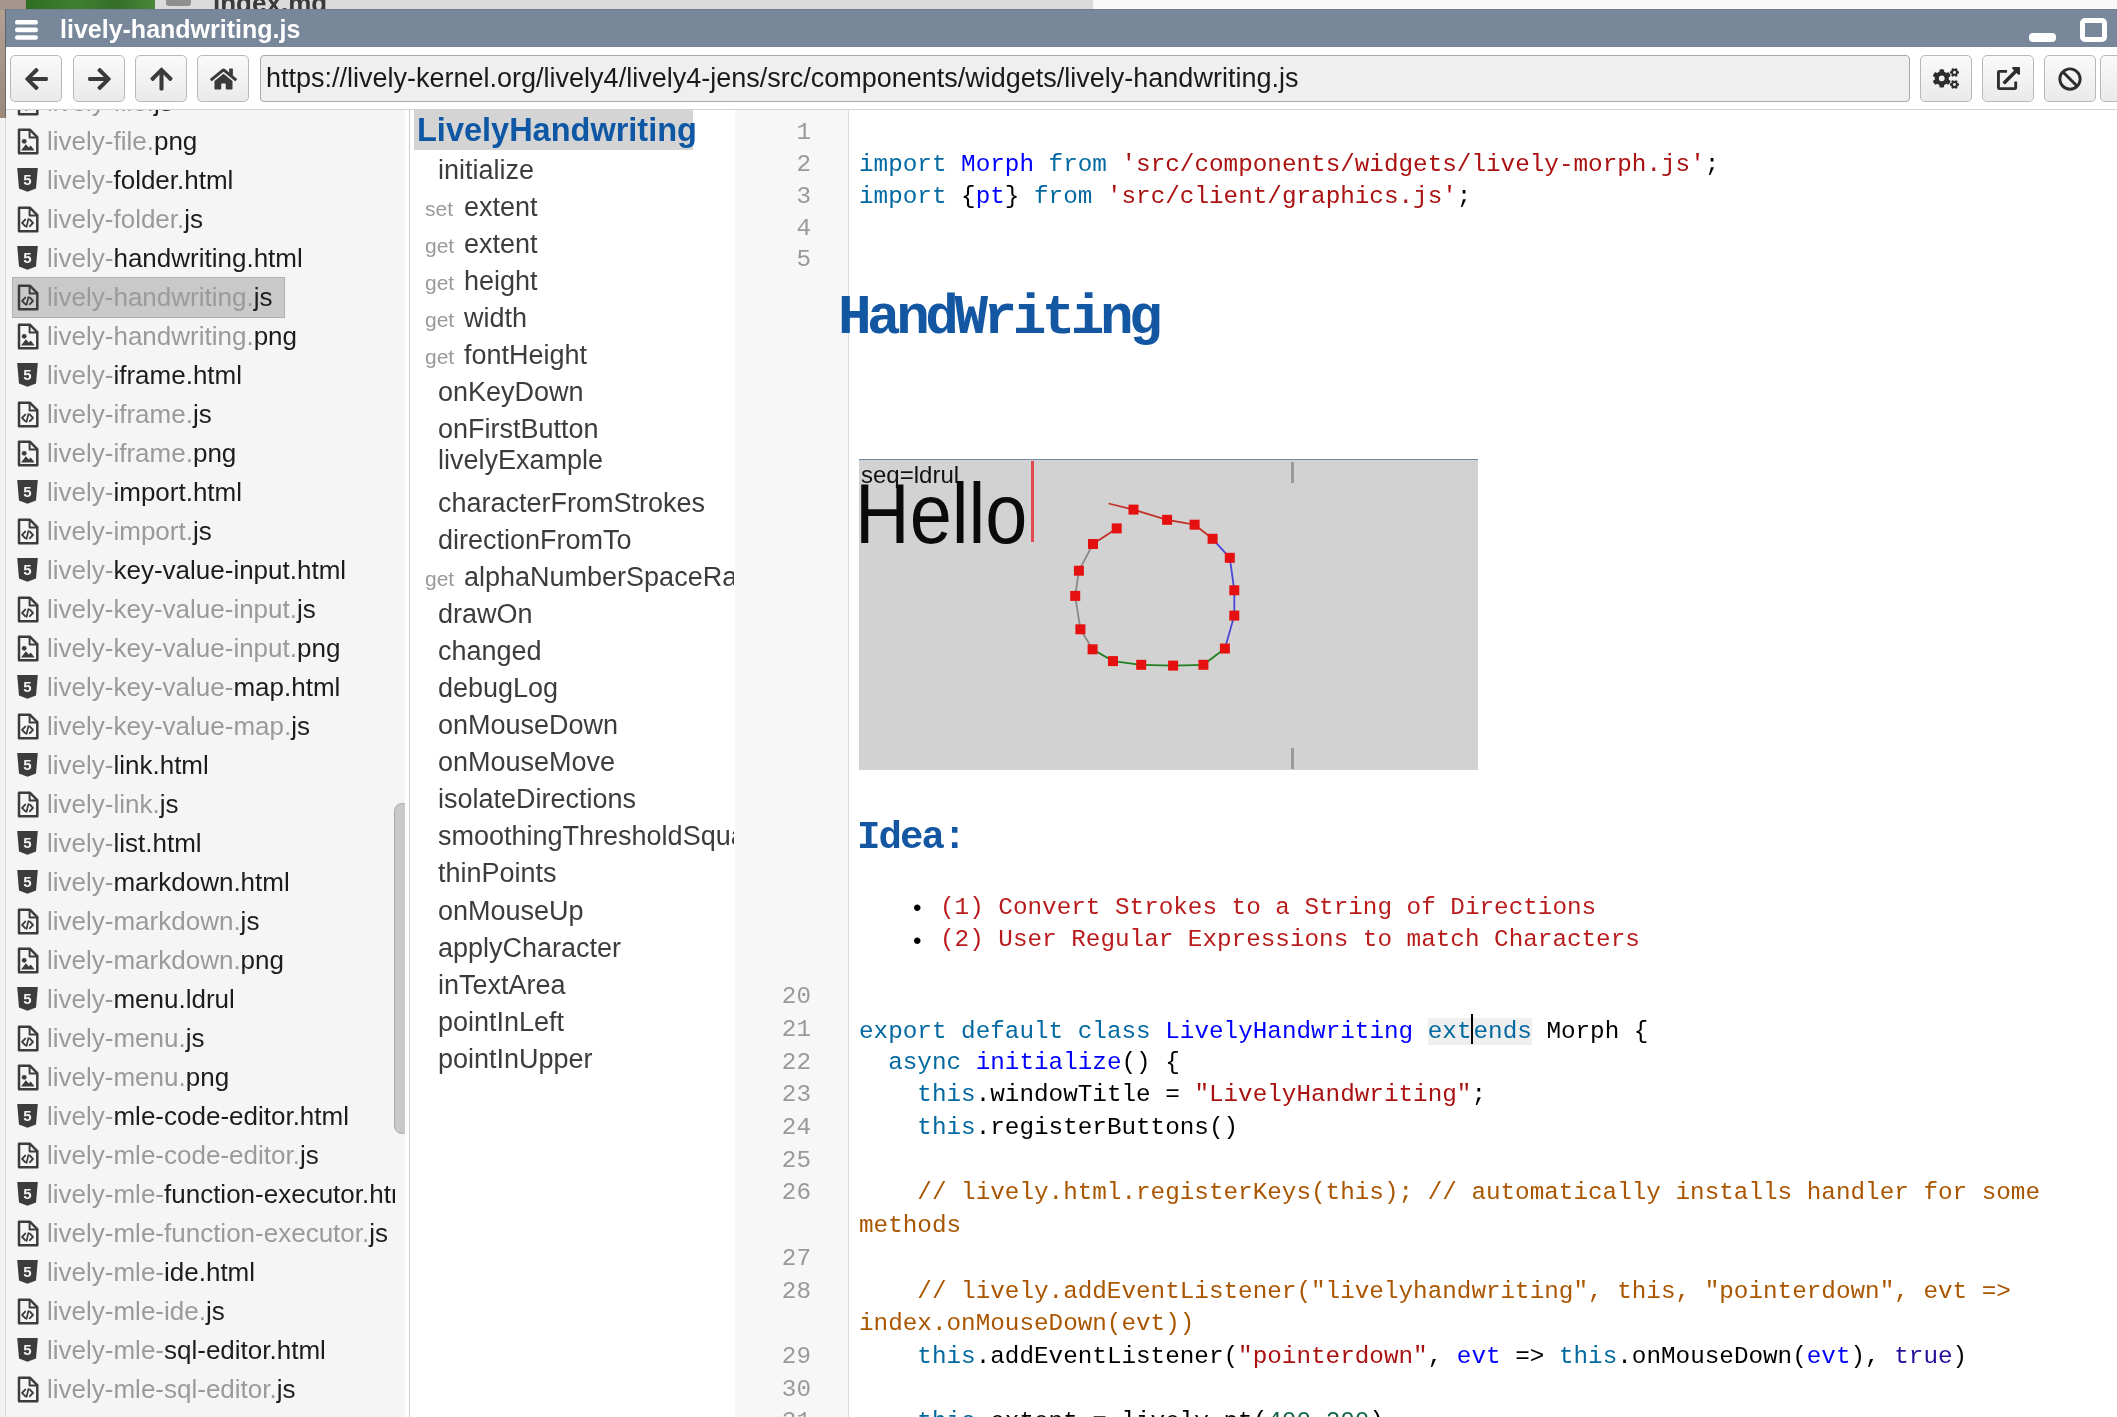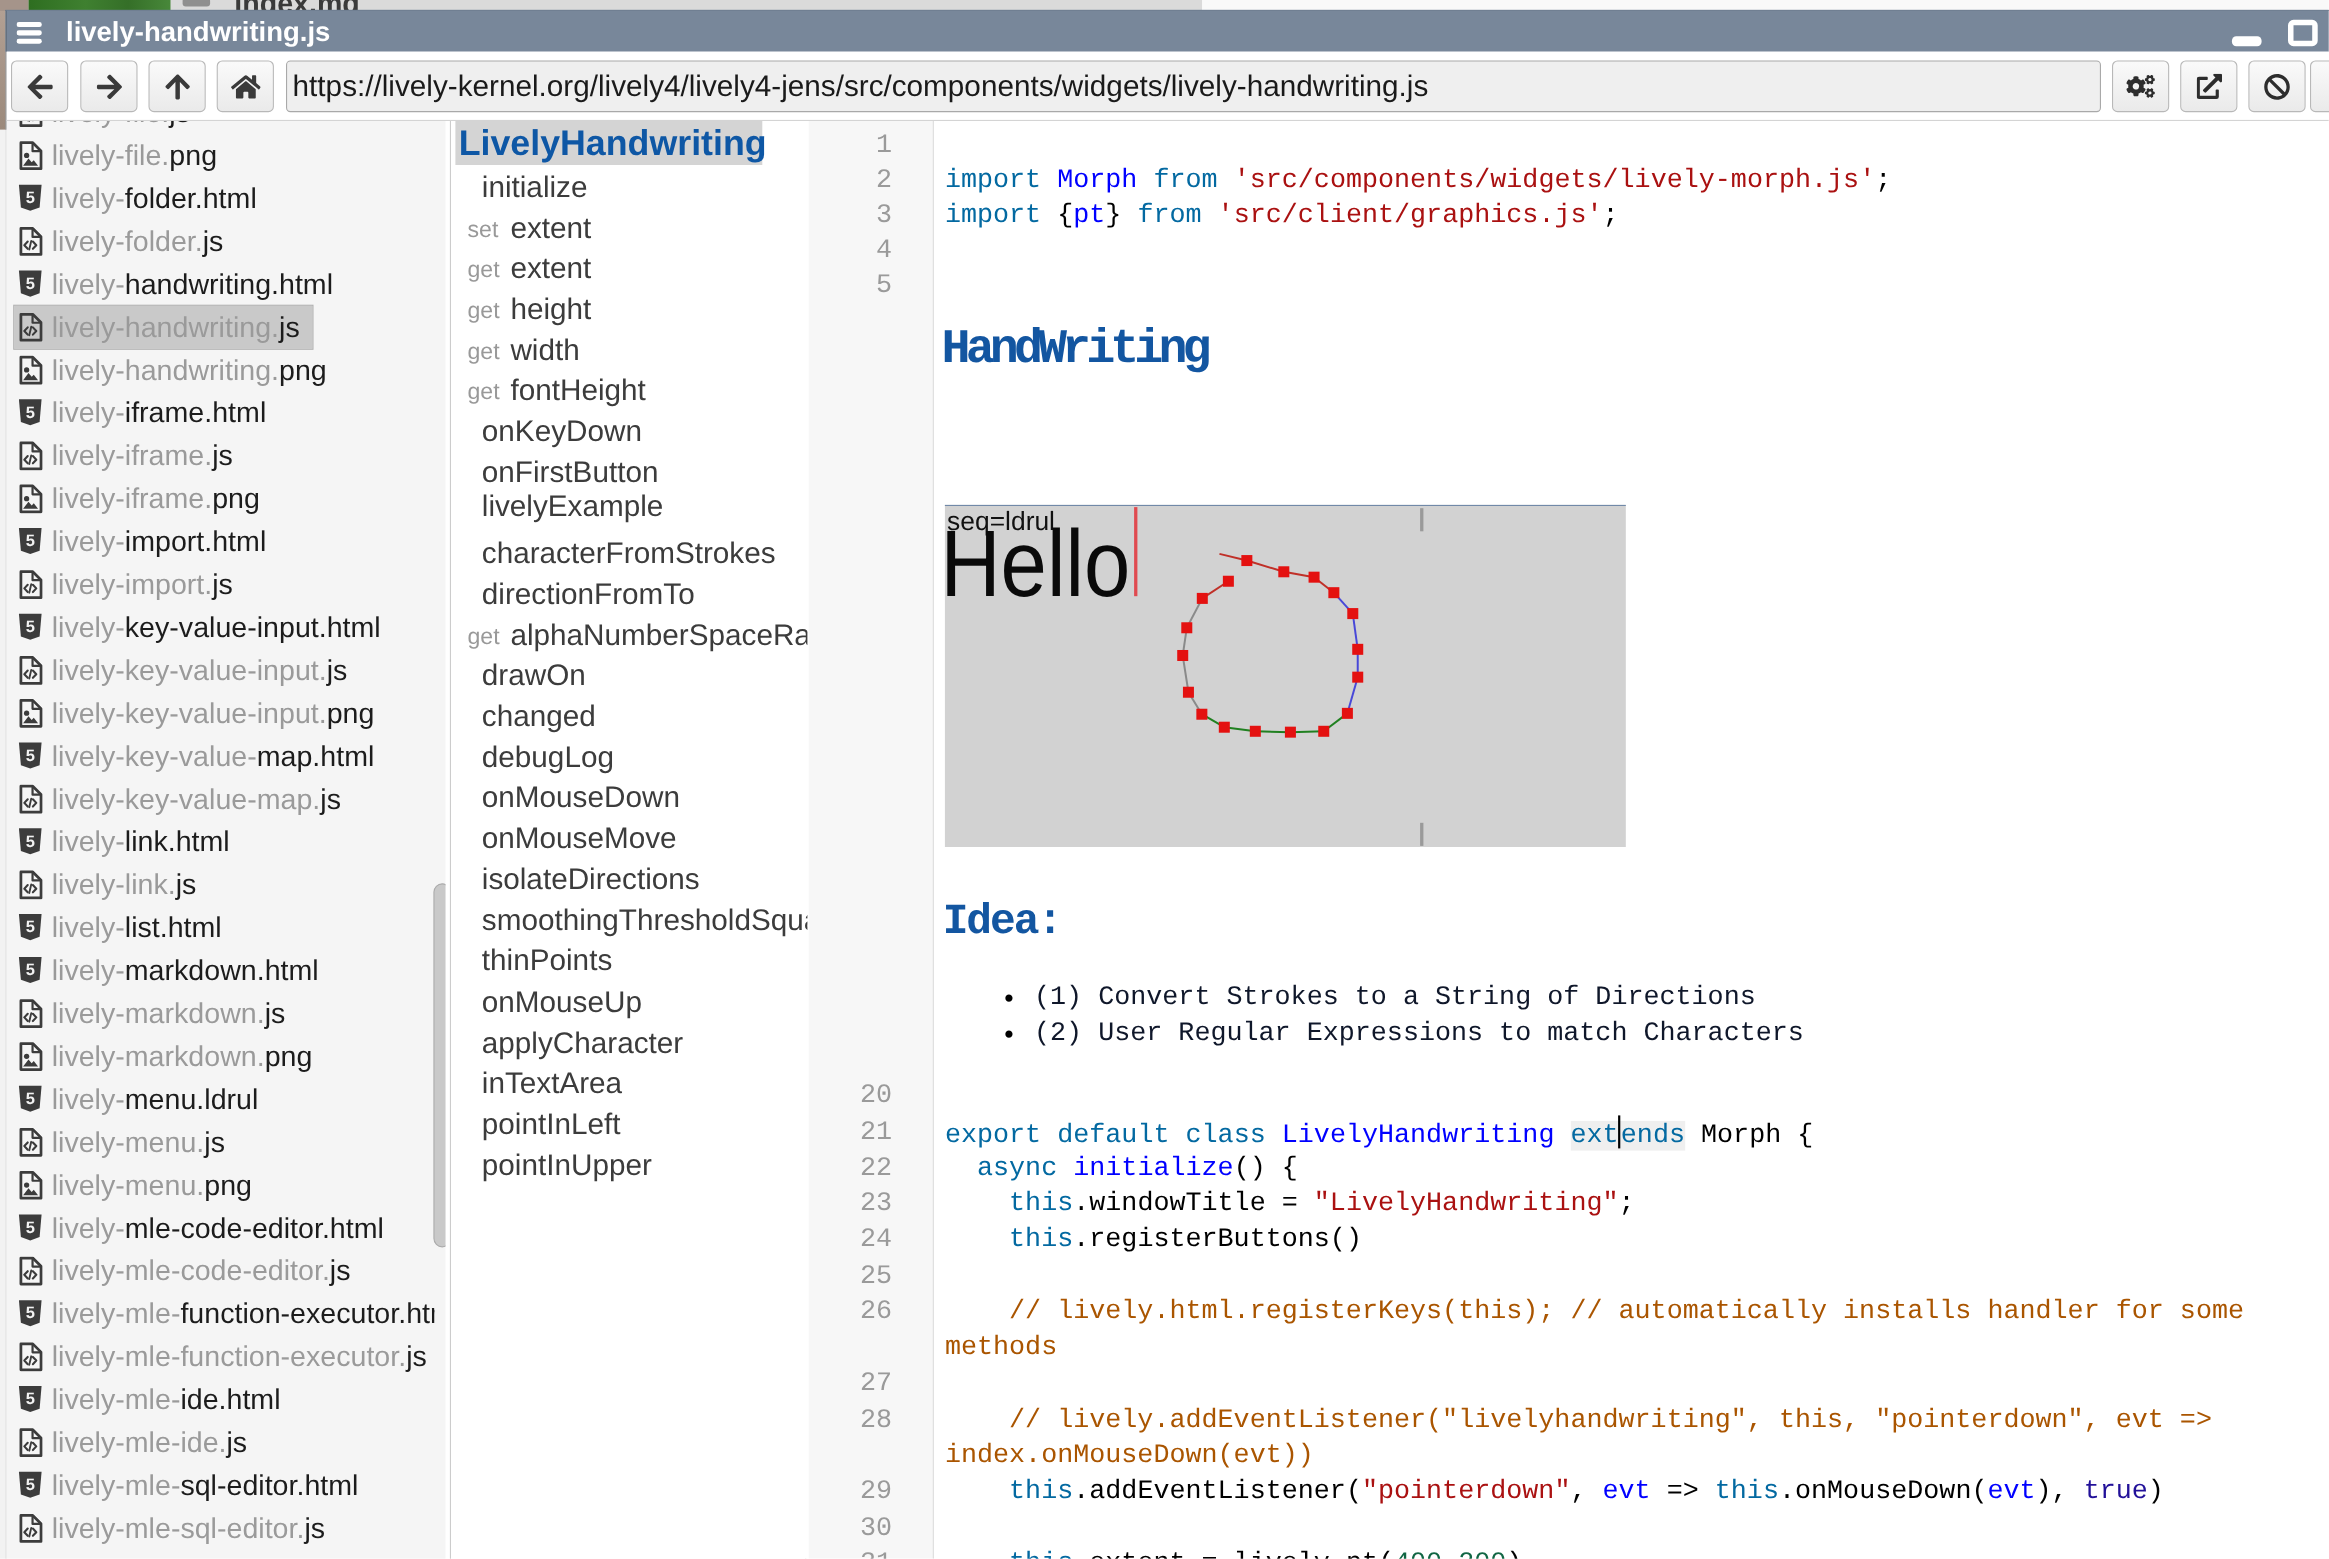--- a/index.html
+++ b/index.html
@@ -61,25 +61,25 @@
 .gut, .cl { position:absolute; font-family:"Liberation Mono", monospace; font-size:24.3px; line-height:32.6px;
   white-space:pre; }
 .gut { left:0px; width:76px; text-align:right; color:#9a9a9a; }
 .cl { left:124px; color:#000; }
 .k { color:#0369a1; } .d { color:#00f; } .s { color:#a11; } .c { color:#a50; } .n { color:#164; } .a { color:#219; }
 .hl { background:#efefef; }
 .cursor { display:inline-block; width:0; border-left:2px solid #000; height:30px; vertical-align:-6px; }
 
 
 .mdh { position:absolute; font-family:"Liberation Mono", monospace; font-weight:bold; color:#1356a1; white-space:pre; }
-#mdh1 { left:121px; top:180.1px; font-size:44px; line-height:56px; letter-spacing:-4.5px; }
+#mdh1 { left:103px; top:180.1px; font-size:56px; line-height:56px; letter-spacing:-4.5px; }
 #mdh2 { left:122px; top:276.2px; font-size:42px; line-height:42px; letter-spacing:-2.9px; }
 #mdh3 { left:122px; top:709.1px; font-size:39px; line-height:39px; letter-spacing:-1.9px; }
 .mdli { position:absolute; left:205px; font-family:"Liberation Mono", monospace; font-size:24.3px; line-height:32.6px;
-  color:#0f172a; white-space:pre; }
+  color:#b91c1c; white-space:pre; }
 .bullet { position:absolute; font-size:24.3px; color:#000; }
 
 #mdimg { position:absolute; left:124px; top:349px; width:619px; height:311px; background:#d2d2d2;
   border-top:1.5px solid #7189a8; overflow:hidden; }
 #seq { position:absolute; left:2px; top:3px; font-size:24px; line-height:24px; color:#111; }
 #hello { position:absolute; left:-4px; top:10px; font-size:86px; line-height:86px; color:#0a0a0a; transform:scaleX(0.88); transform-origin:0 0; }
 #hcursor { position:absolute; left:172px; top:1px; width:2.6px; height:81px; background:#e04a50; }
 .tick { position:absolute; left:432px; width:3px; height:21px; background:#9a9a9a; }
 </style></head>
 <body>

